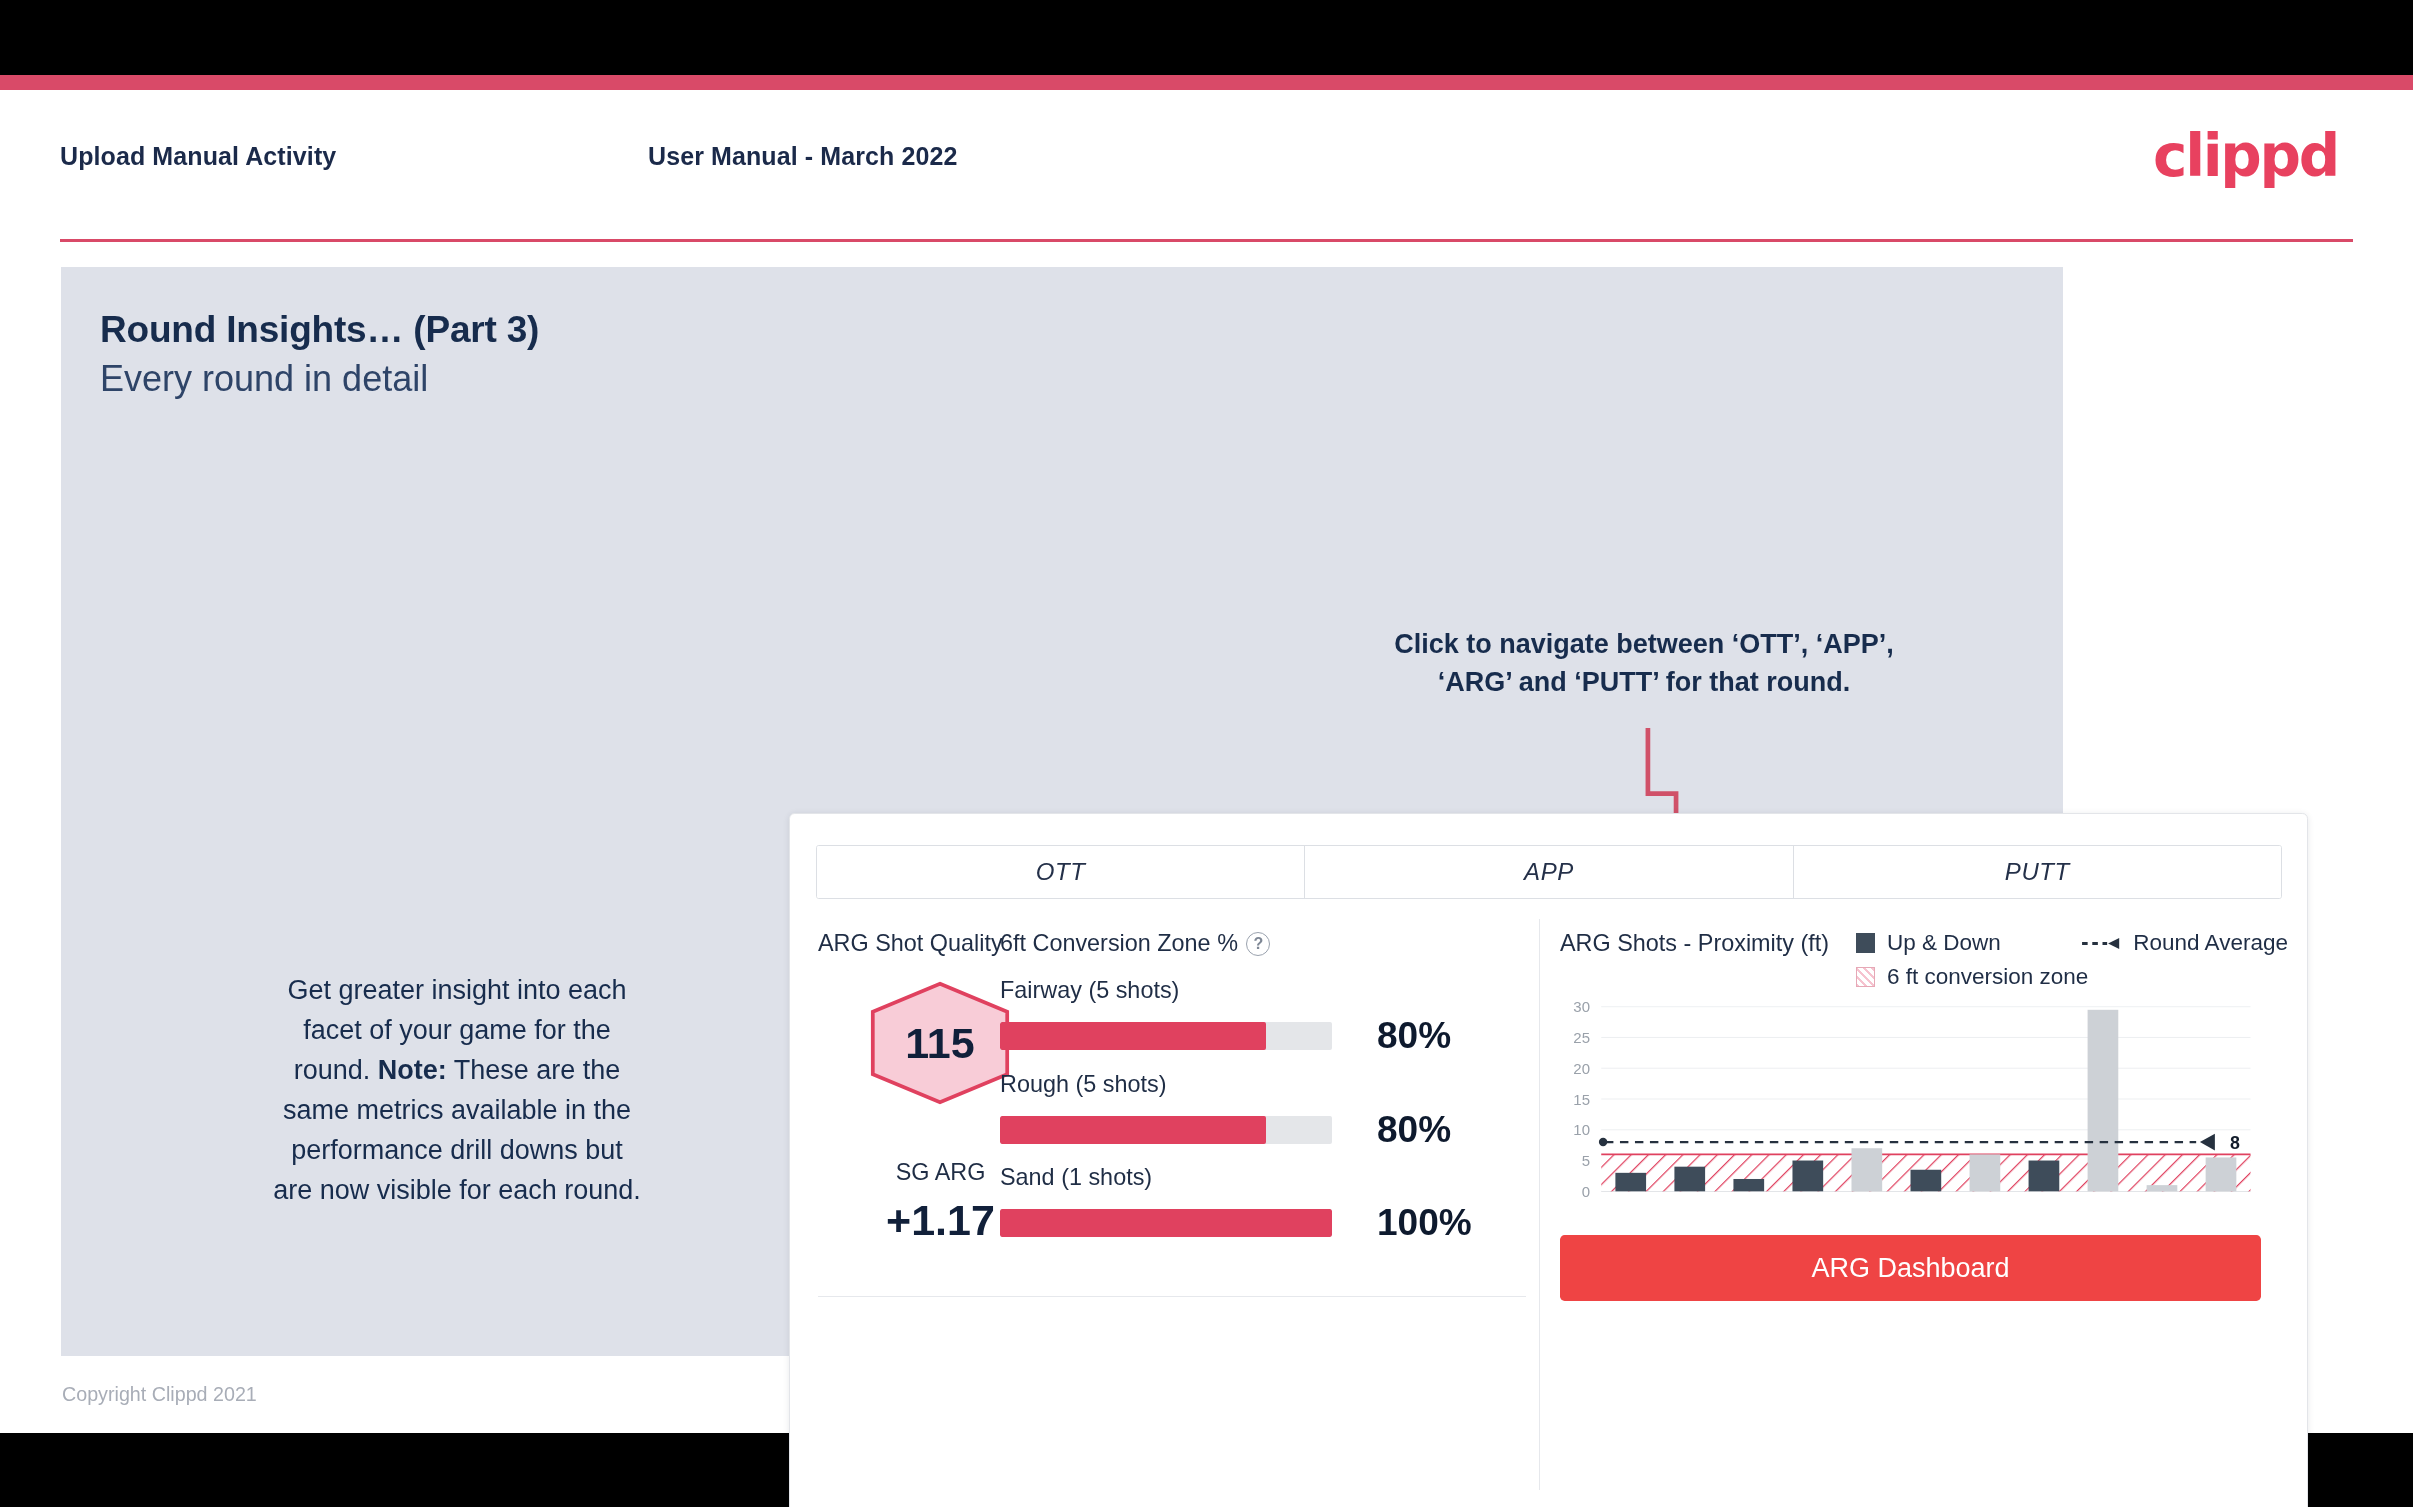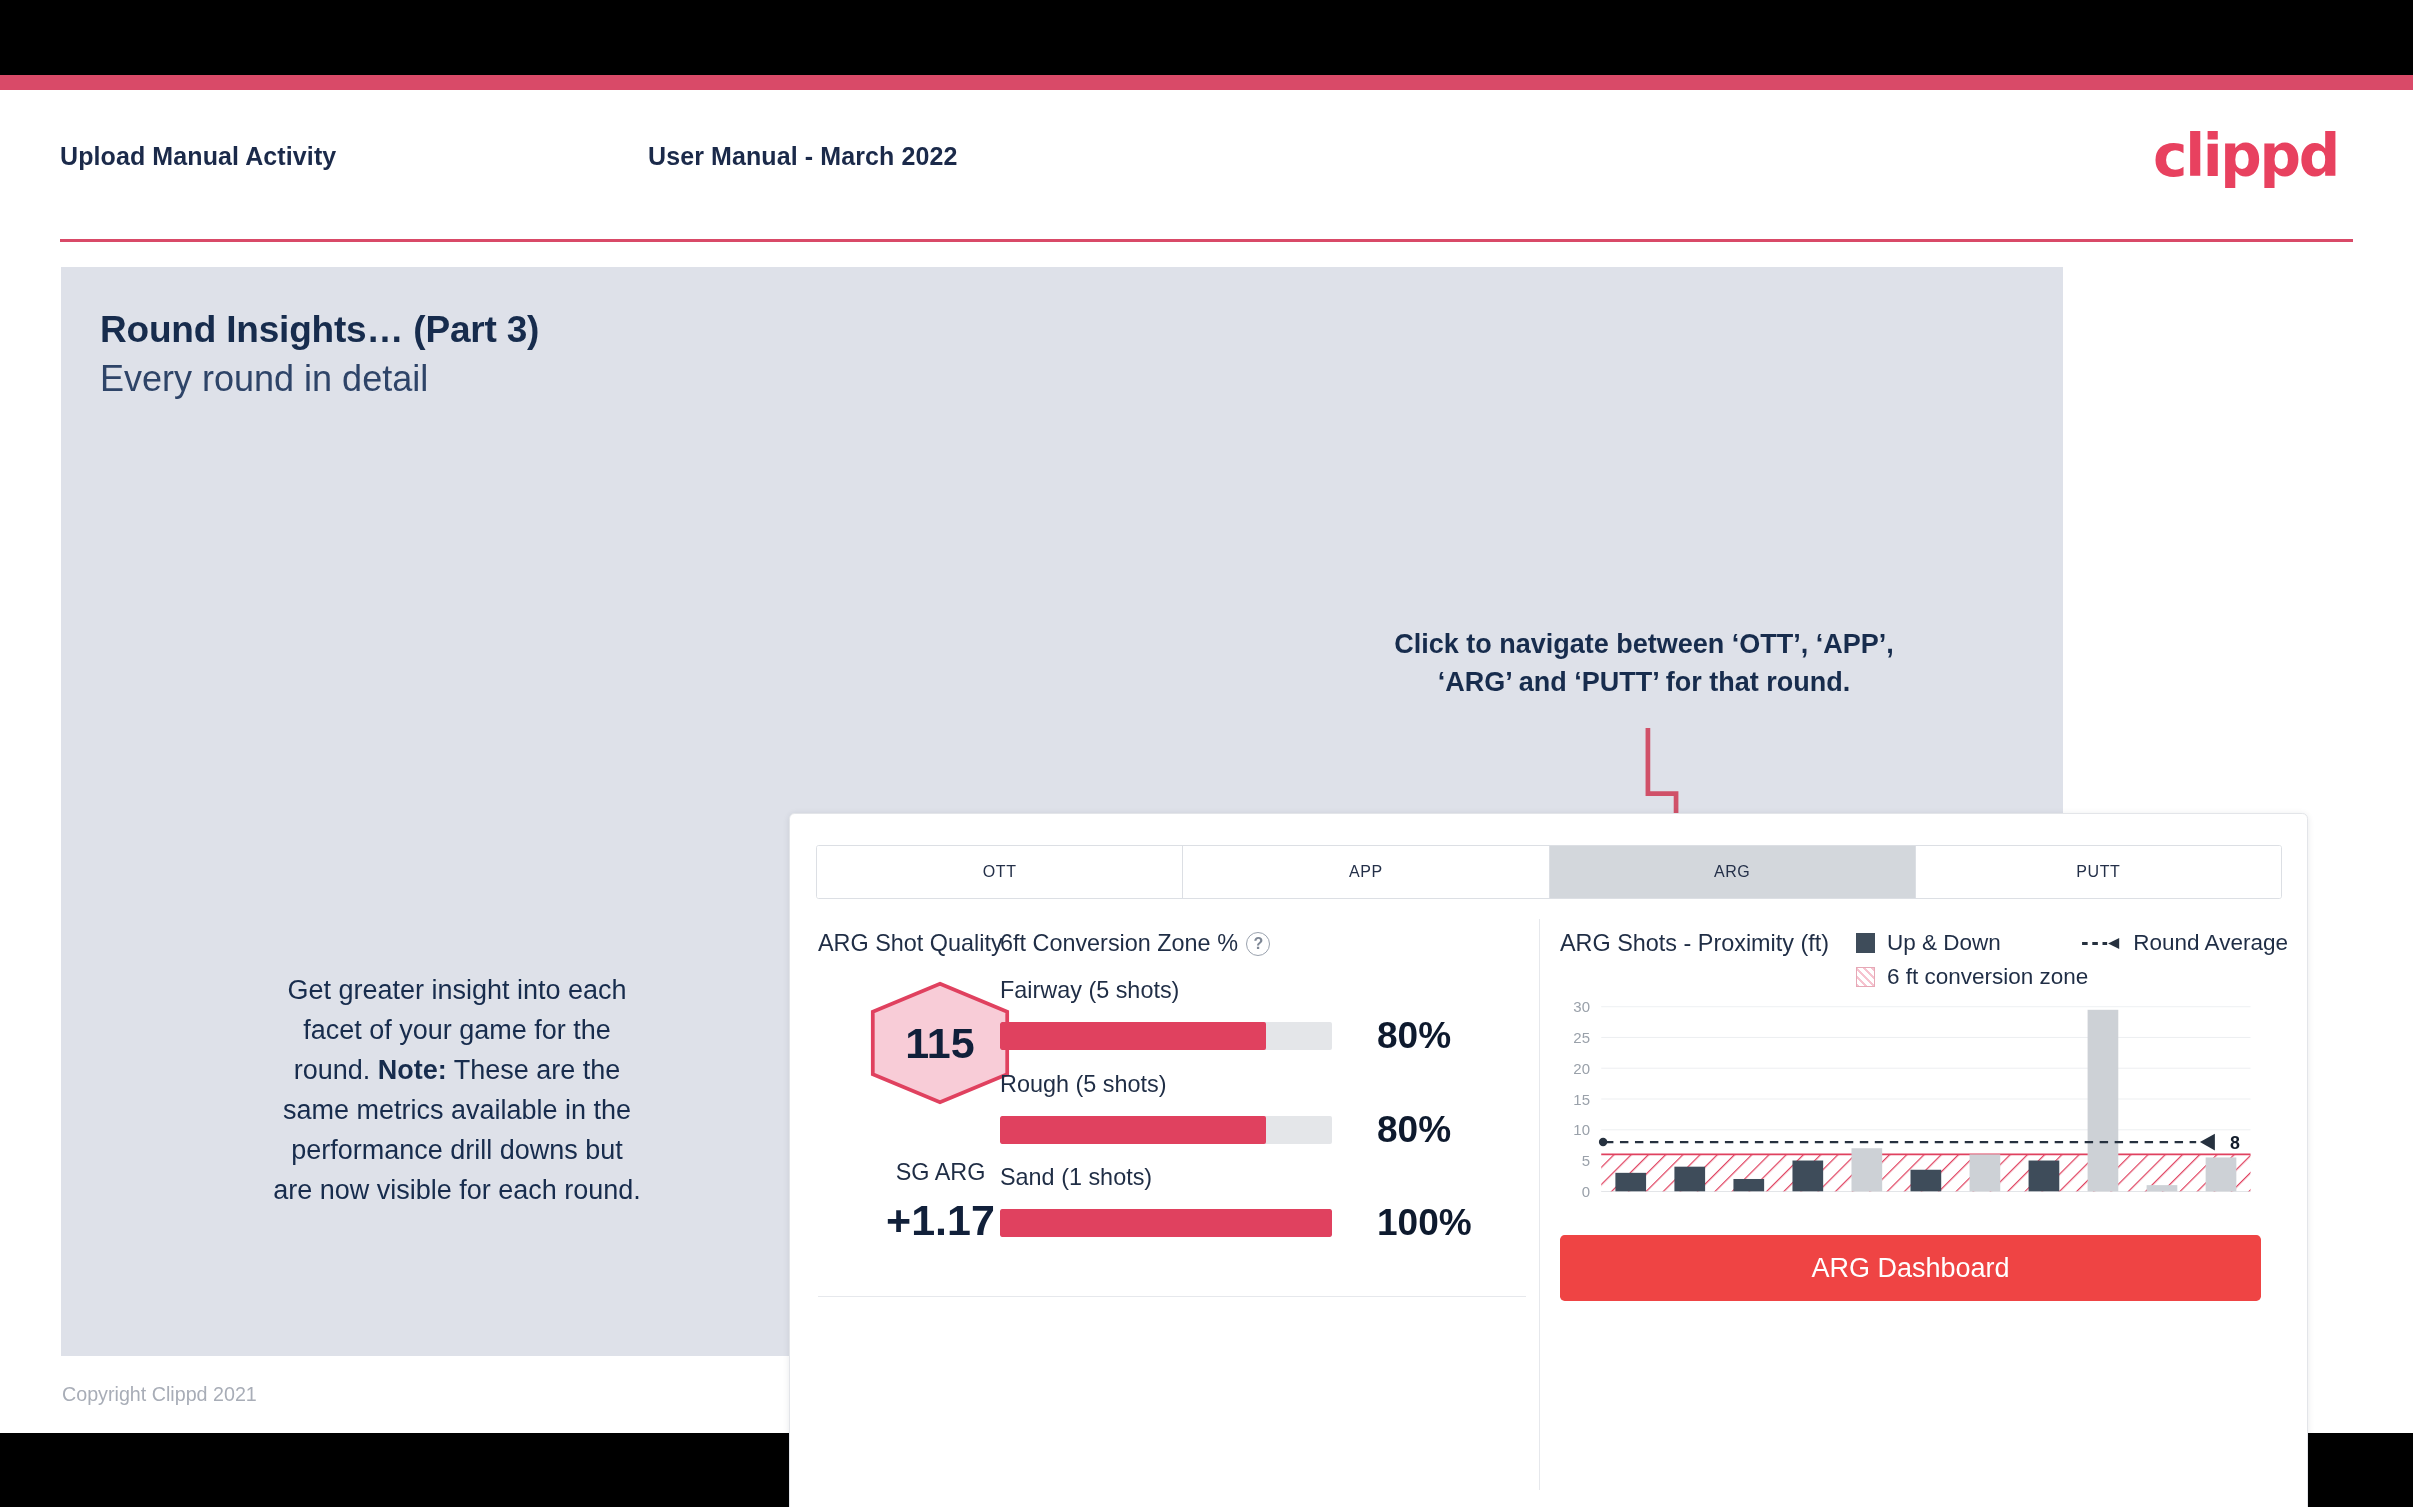--- a/index.html
+++ b/index.html
@@ -84,22 +84,22 @@
   }
 
   .tabs {
     position: absolute; left: 26px; top: 31px;
     width: 1466px; height: 54px;
     display: flex; border: 0.9px solid #dcdfe4; border-radius: 2.8px; overflow: hidden;
     background: #fff;
   }
   .tab {
     flex: 1 1 0; display: flex; align-items: center; justify-content: center;
-    font-size: 16px; color: #243049; letter-spacing: 0.6px;
-    border-right: 0.9px solid #dcdfe4; background: #fff;
+    font-size: 24px; color: #243049; letter-spacing: 0.6px;
+    border-right: 0.9px solid #dcdfe4; background: #fff; font-style: italic;
   }
   .tab:last-child { border-right: none; }
   .tab.active { background: #d3d7dc; }
 
   .divider-v {
     position: absolute; left: 749px; top: 105px;
     width: 0.9px; height: 571px; background: #e6e8ec;
   }
   .divider-h {
     position: absolute; left: 28px; top: 482px;
@@ -212,21 +212,20 @@
 
       <div class="bodytext">
         <span>Get greater insight into each facet of your game for the round. </span><b>Note:</b><span> These are the same metrics available in the performance drill downs but are now visible for each round.</span>
       </div>
 
       <div class="card">
 
         <div class="tabs">
           <div class="tab">OTT</div>
           <div class="tab">APP</div>
-          <div class="tab active">ARG</div>
           <div class="tab">PUTT</div>
         </div>
 
         <div class="divider-v"></div>
         <div class="divider-h"></div>
 
         <div class="lbl-shotq">ARG Shot Quality</div>
 
         <div class="lbl-conv">
           <span>6ft Conversion Zone %</span><span class="qmark">?</span>

